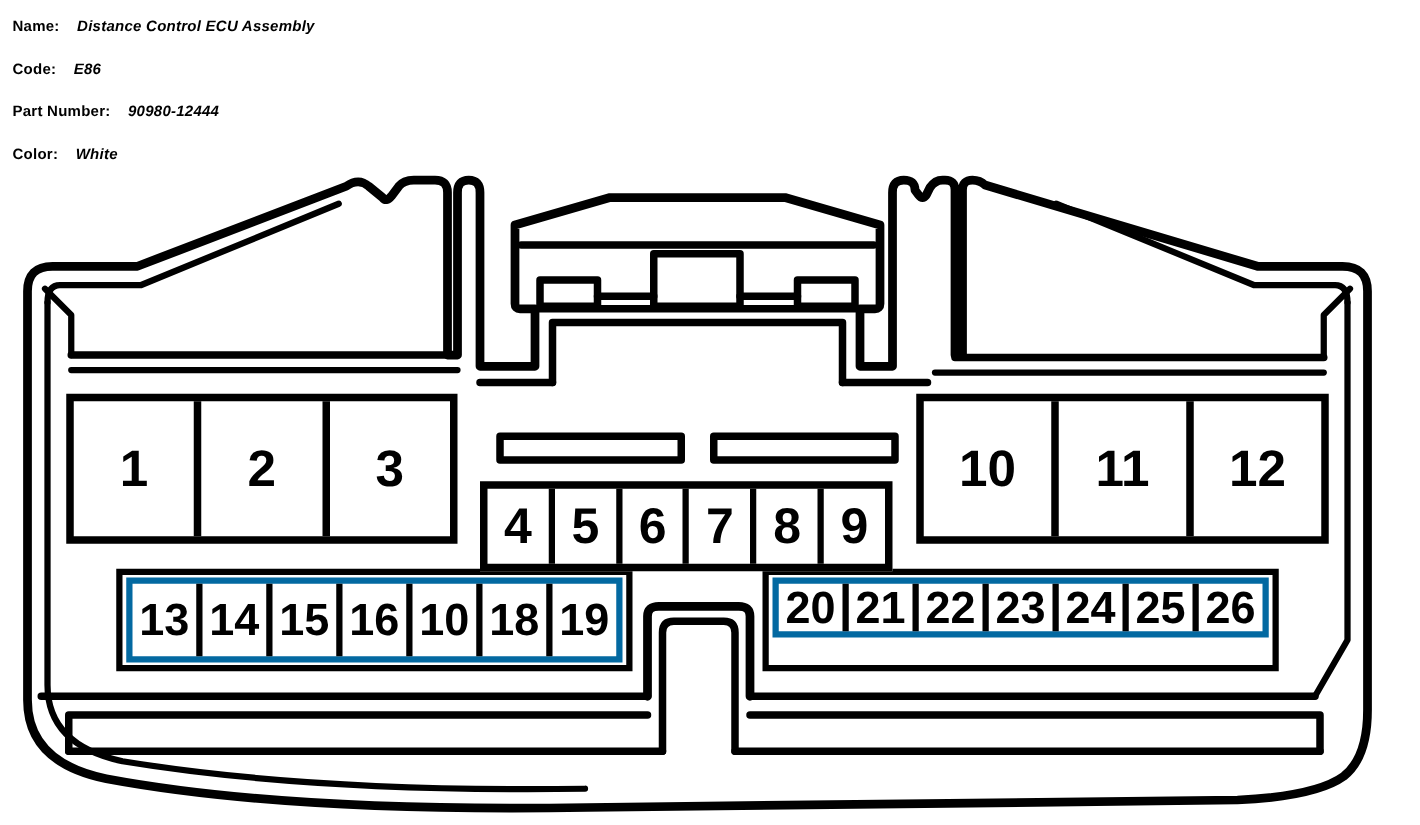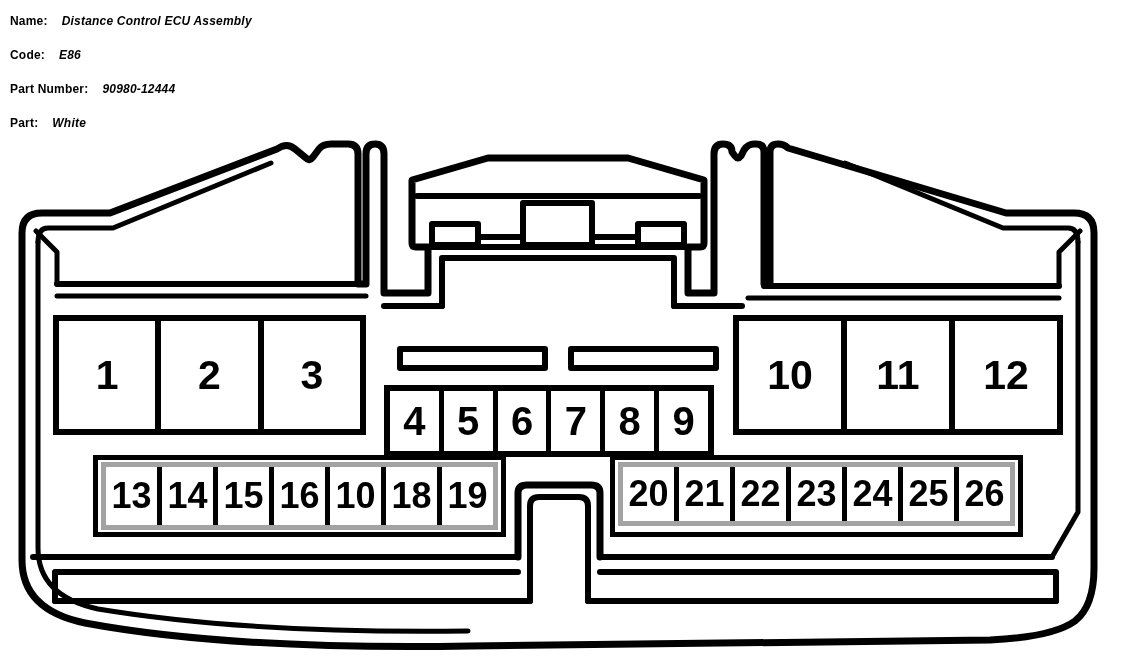--- a/index.html
+++ b/index.html
@@ -11,21 +11,21 @@
   .hdr{position:absolute;left:10px;top:4px;}
   .hdr-line{display:flex;gap:14px;height:34px;align-items:center;
     font-size:12px;font-weight:bold;color:#000;letter-spacing:.2px;}
   .hdr-line .lbl{white-space:pre;}
   .hdr-line .val{white-space:pre;font-style:italic;}
   
   .diagram-svg{position:absolute;left:0;top:0;width:1136px;height:660px;}
   
   .pin-row{position:absolute;display:flex;box-sizing:border-box;background:#fff;z-index:3;}
   .pin-row.bordered6{border:6px solid #000;}
-  .pin-row.bordered5{border:5px solid #a3a3a3;}
+  .pin-row.bordered5{border:5px solid #0369a1;}
   .pin-cell{flex:1 1 0;display:flex;align-items:center;justify-content:center;
     font-weight:bold;color:#000;box-sizing:border-box;}
   .row-lg .pin-cell{border-right:6px solid #000;font-size:41px;}
   .row-md .pin-cell{border-right:5px solid #000;font-size:40px;}
   .row-sm .pin-cell{border-right:5px solid #000;font-size:36px;}
   .pin-row .pin-cell:last-child{border-right:none;}
   .outer-box{position:absolute;box-sizing:border-box;border:5px solid #000;background:#fff;z-index:2;}
 </style>
 </head>
 <body>
@@ -39,21 +39,21 @@
     </div>
     <div class="hdr-line">
       <span class="lbl">Code:</span>
       <span class="val">E86</span>
     </div>
     <div class="hdr-line">
       <span class="lbl">Part Number:</span>
       <span class="val">90980-12444</span>
     </div>
     <div class="hdr-line">
-      <span class="lbl">Part:</span>
+      <span class="lbl">Color:</span>
       <span class="val">White</span>
     </div>
   </div>
 
   <svg class="diagram-svg" viewBox="0 0 1136 660" xmlns="http://www.w3.org/2000/svg">
     <g fill="none" stroke="#000" stroke-linejoin="round" stroke-linecap="round">
 
       <path stroke-width="7" d="M 42,213 H 110 L 277,149 Q 287,142 295,149 L 306,158 Q 309,162 313,157
         L 319,149 Q 323,144 331,144 H 348 Q 358,144 358,154 V 284 H 366 V 154 Q 366,144 375,144
         Q 384,144 384,154 V 293 H 428 V 247 H 416 Q 412,247 412,243 V 180 L 488,158 H 628 L 704,180
@@ -121,21 +121,21 @@
     </div>
   <div class="pin-row bordered5 row-sm" style="left:101px;top:462px;width:397px;height:68px;">
       <div class="pin-cell">13</div>
       <div class="pin-cell">14</div>
       <div class="pin-cell">15</div>
       <div class="pin-cell">16</div>
       <div class="pin-cell">10</div>
       <div class="pin-cell">18</div>
       <div class="pin-cell">19</div>
     </div>
-  <div class="pin-row bordered5 row-sm" style="left:618px;top:462px;width:397px;height:64px;">
+  <div class="pin-row bordered5 row-sm" style="left:618px;top:462px;width:397px;height:48px;">
       <div class="pin-cell">20</div>
       <div class="pin-cell">21</div>
       <div class="pin-cell">22</div>
       <div class="pin-cell">23</div>
       <div class="pin-cell">24</div>
       <div class="pin-cell">25</div>
       <div class="pin-cell">26</div>
     </div>
 
 </div>

